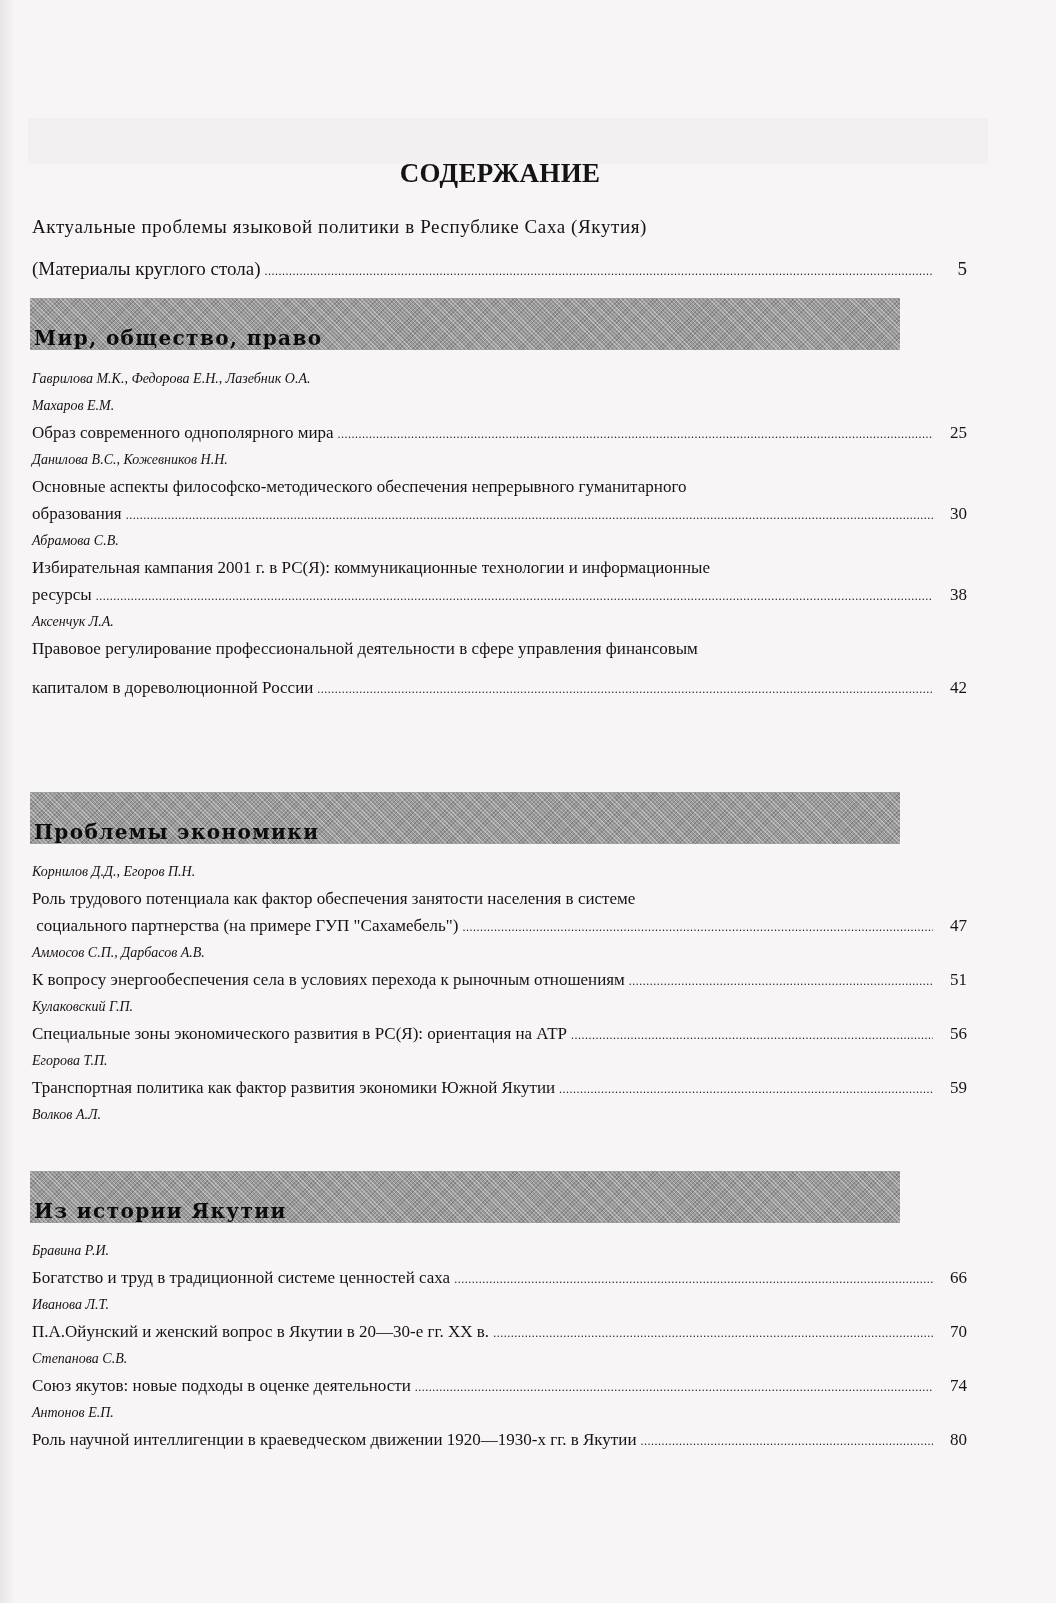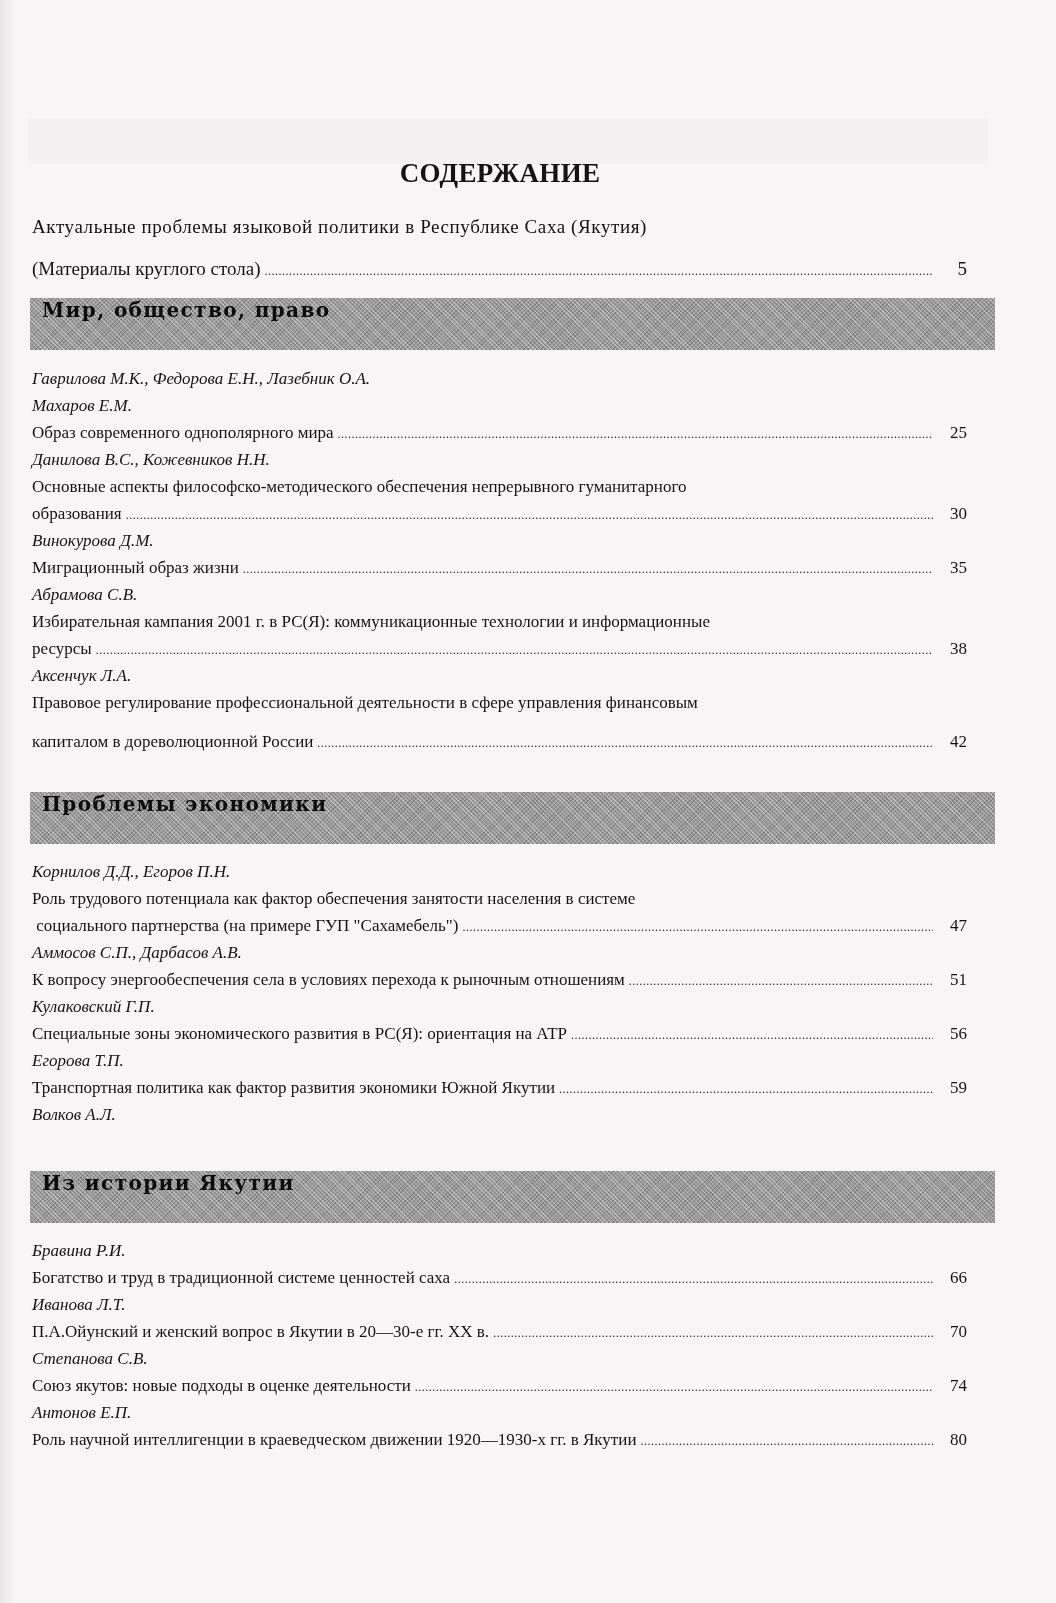--- a/index.html
+++ b/index.html
@@ -27,34 +27,34 @@
   .row { display: flex; align-items: baseline; font-size: 17px; line-height: 26px; }
   .row .txt { white-space: nowrap; }
   .row .dots {
     flex: 1; overflow: hidden; white-space: nowrap; margin: 0 4px;
     font-size: 12px; letter-spacing: 0.5px; color: #222;
   }
   .row .dots::after { content: "....................................................................................................................................................................................................................................................................................................................................................................."; }
   .row .pg { min-width: 30px; text-align: right; }
   .intro .row { font-size: 19px; line-height: 30px; }
   .band {
-    position: absolute; left: 30px; width: 957px; height: 52px;
+    position: absolute; left: 30px; width: 870px; height: 52px;
     background-color: #9a9a9a;
     background-image:
       repeating-linear-gradient(45deg, rgba(255,255,255,0.35) 0 1px, transparent 1px 3px),
       repeating-linear-gradient(-45deg, rgba(0,0,0,0.18) 0 1px, transparent 1px 3px);
-    display: flex; align-items: flex-start; padding-left: 8px;
+    display: flex; align-items: flex-end;
   }
   .band span {
     margin-left: 4px; font-weight: bold; font-size: 20px; letter-spacing: 1.4px;
     color: #0c0c0c; font-family: "DejaVu Serif", serif;
   }
   .section { position: absolute; left: 32px; width: 935px; }
   .entry { margin-bottom: 0; }
-  .author { font-style: italic; font-size: 17px; line-height: 26px; height: 27px; }
+  .author { font-style: italic; font-size: 14px; line-height: 26px; height: 27px; }
   .entry .line1 { font-size: 17px; line-height: 26px; height: 27px; white-space: nowrap; }
 </style>
 </head>
 <body>
 
 <div class="page-edge"></div>
 <div class="bleed"></div>
 
 <div class="title">СОДЕРЖАНИЕ</div>
 
@@ -89,28 +89,20 @@
         <span class="pg">25</span>
       </div>
     </div>
     <div class="entry">
       <div class="author">Данилова В.С.,  Кожевников Н.Н.</div>
       <div class="line1">Основные аспекты философско-методического обеспечения непрерывного  гуманитарного</div>
       <div class="row" style="height: 27px;">
         <span class="txt" style="white-space: pre;">образования</span>
         <span class="dots"></span>
         <span class="pg">30</span>
-      </div>
-    </div>
-    <div class="entry">
-      <div class="author">Винокурова Д.М.</div>
-      <div class="row" style="height: 27px;">
-        <span class="txt" style="white-space: pre;">Миграционный образ жизни</span>
-        <span class="dots"></span>
-        <span class="pg">35</span>
       </div>
     </div>
     <div class="entry">
       <div class="author">Абрамова С.В.</div>
       <div class="line1">Избирательная кампания 2001 г. в РС(Я): коммуникационные технологии и информационные</div>
       <div class="row" style="height: 27px; justify-content: flex-end;">
         <span class="txt" style="white-space: pre;">ресурсы</span>
         <span class="dots"></span>
         <span class="pg">38</span>
       </div>

